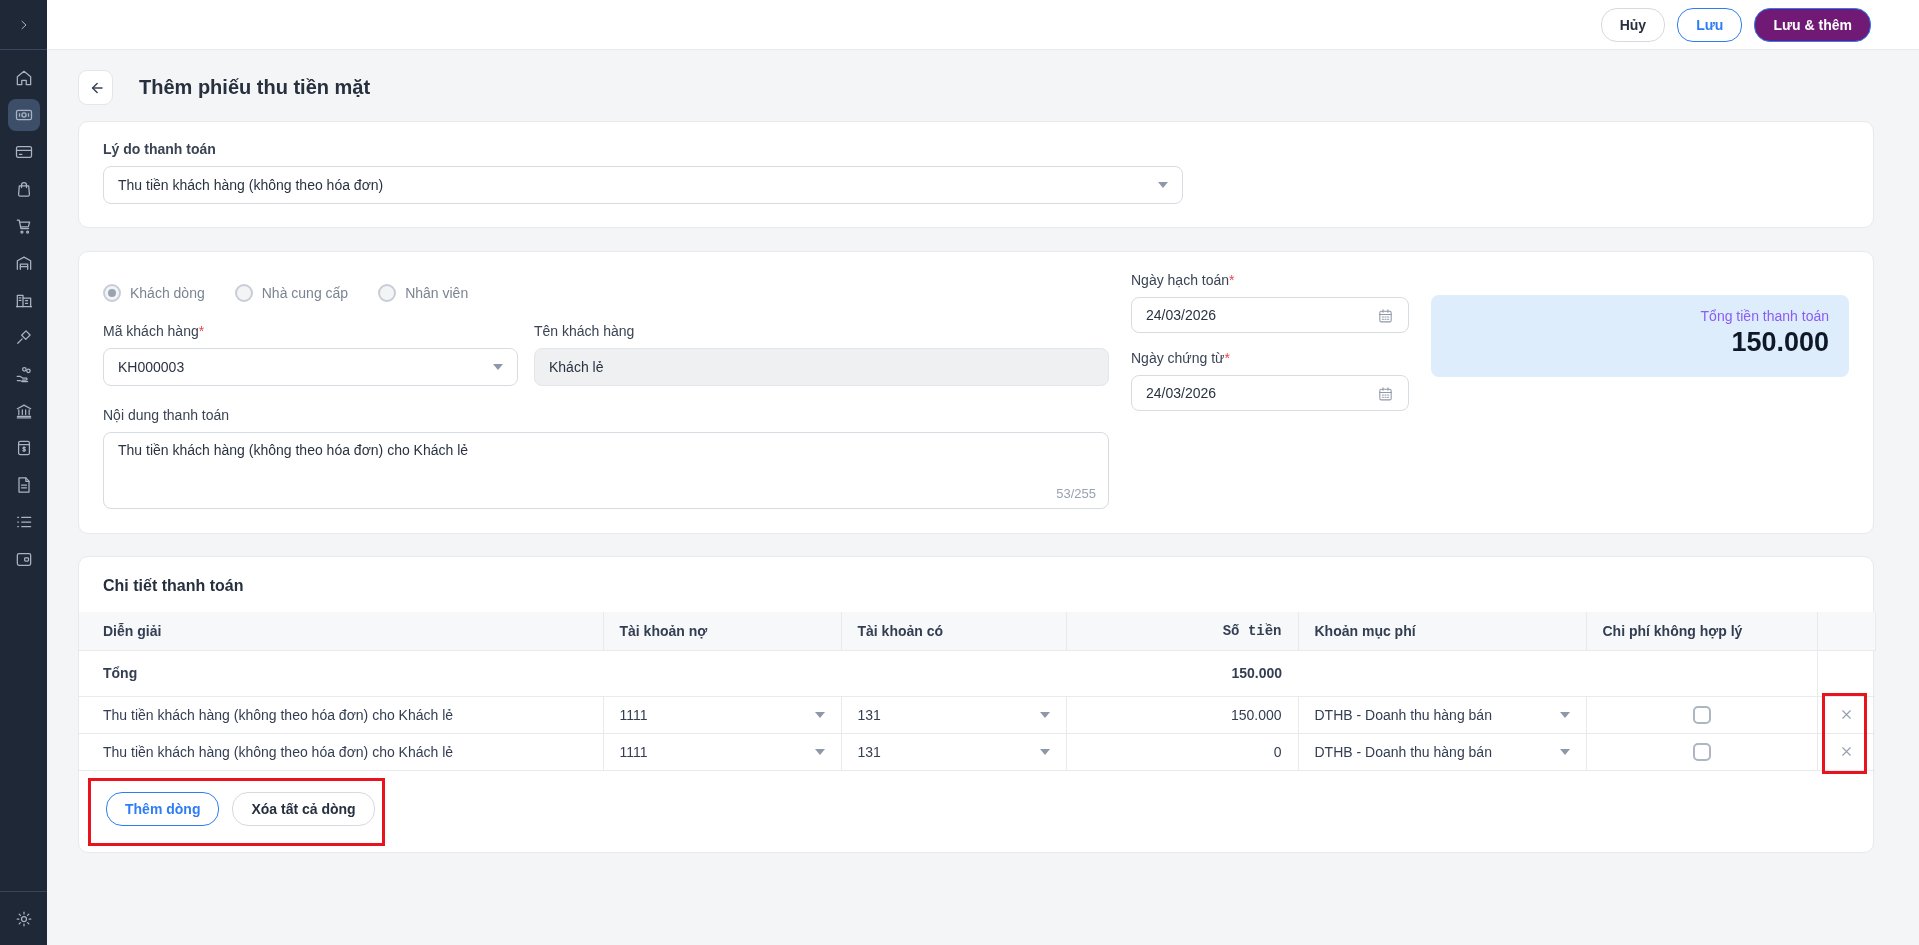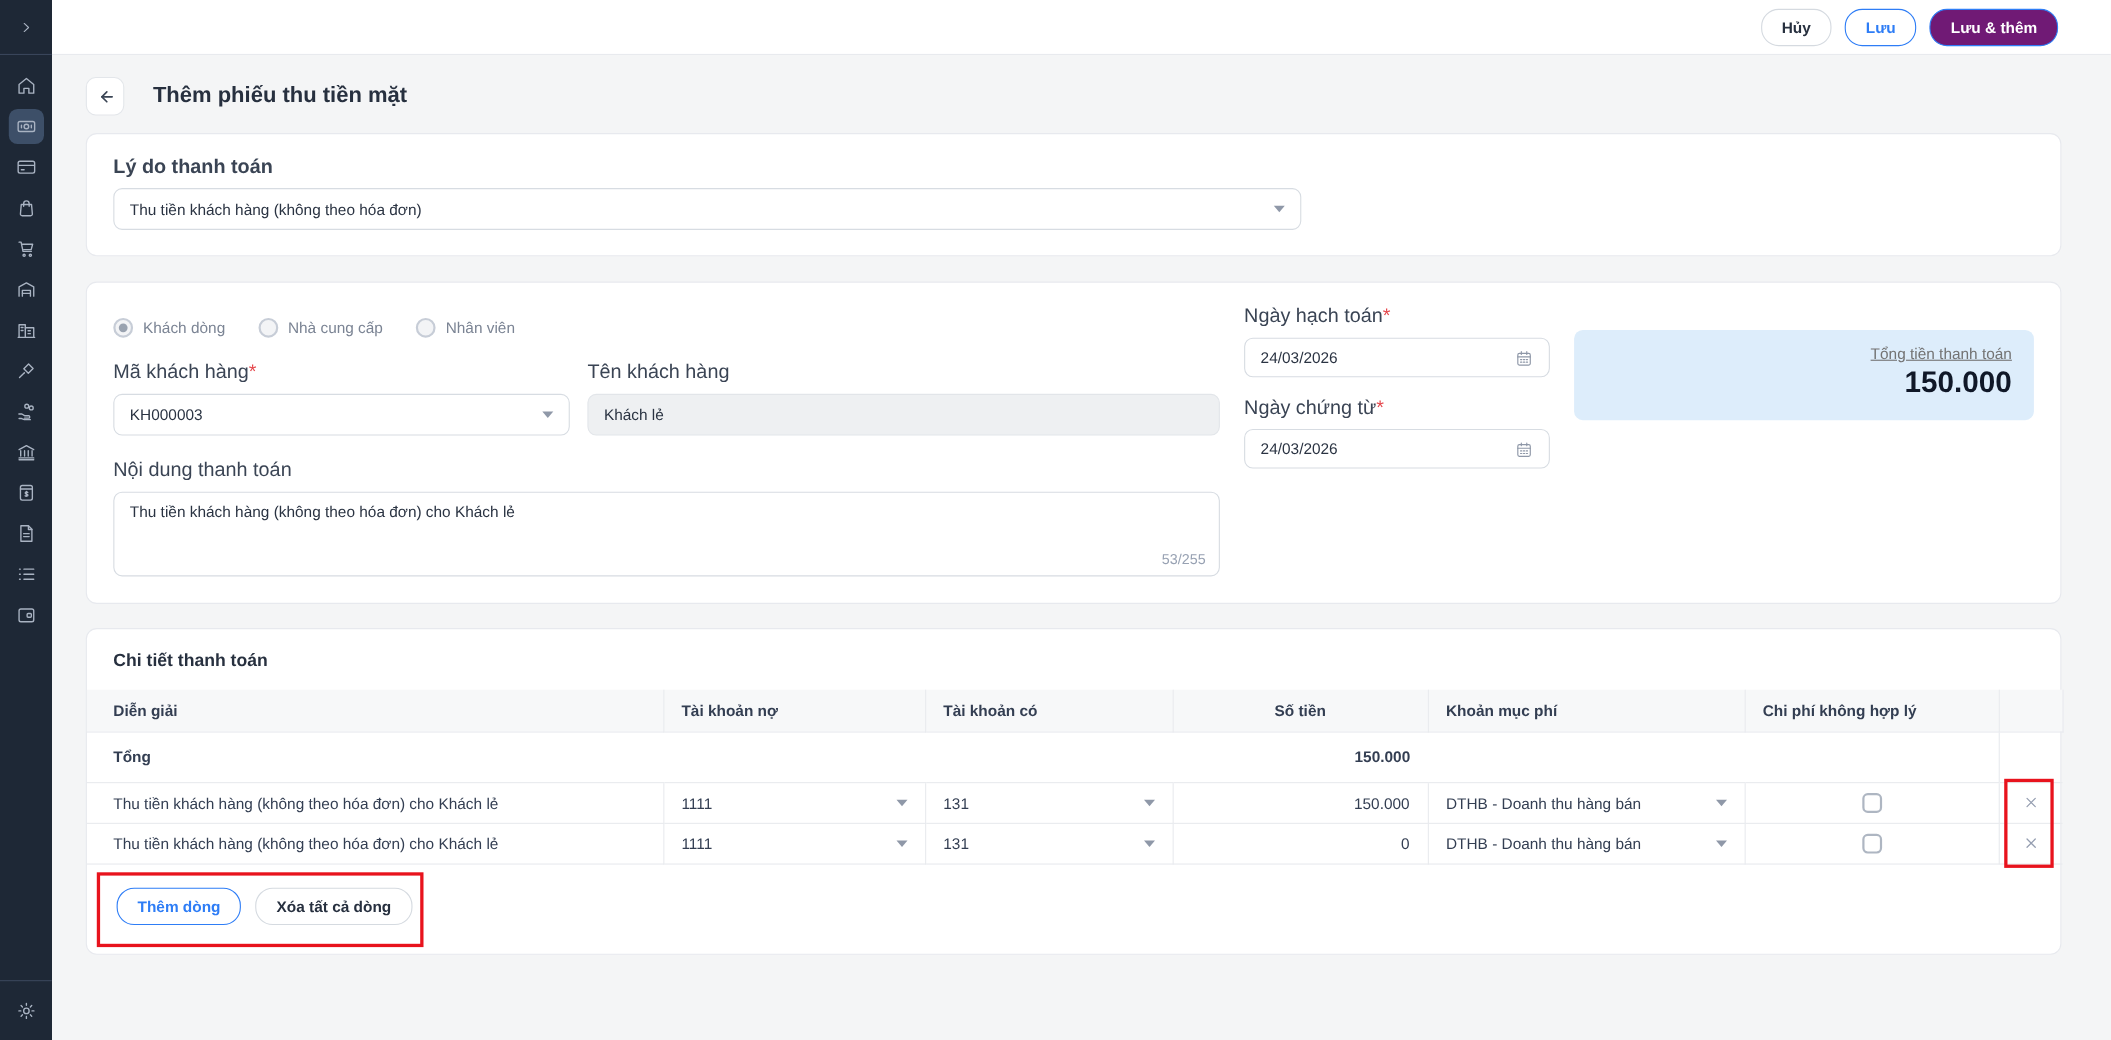--- a/index.html
+++ b/index.html
@@ -24,21 +24,21 @@
   .btn.btn-blue { background:#701a75; border-color:#2e7df6; color:#fff; }
 
   .content { padding:16px 45px 0 31px; }
   .page-head { display:flex; align-items:center; gap:26px; margin:4px 0 16px; }
   .back-btn { width:35px; height:35px; background:#fff; border:1px solid #e3e6ea; border-radius:9px; display:flex; align-items:center; justify-content:center; cursor:pointer; }
   .back-btn svg { width:18px; height:18px; stroke:#3a4454; fill:none; stroke-width:2; stroke-linecap:round; stroke-linejoin:round; }
   .page-title { font-size:20px; font-weight:700; color:#27303f; }
 
   .card { background:#fff; border:1px solid #e7e9ee; border-radius:10px; }
 
-  .field-label { font-size:18px; color:#3a4454; font-weight:500; margin-bottom:9px; }
+  .field-label { font-size:14px; color:#3a4454; font-weight:500; margin-bottom:9px; }
   .field-label.strong { font-weight:600; }
   .req { color:#e5484d; }
   .select, .input { height:38px; border:1px solid #d7dce2; border-radius:8px; background:#fff;
      display:flex; align-items:center; justify-content:space-between; padding:0 14px; font-size:14px; color:#2a3342; cursor:pointer; }
   .input { cursor:text; }
   .input.disabled, .select.disabled { background:#eef0f2; border-color:#e2e5e9; cursor:default; }
   .caret { width:0; height:0; border-left:5px solid transparent; border-right:5px solid transparent; border-top:6px solid #8f98a8; flex:0 0 auto; margin-left:8px; }
 
   
   .card-reason { padding:19px 24px 23px; margin-bottom:23px; }
@@ -51,32 +51,32 @@
   .radio { width:18px; height:18px; border-radius:50%; border:2px solid #c7cdd7; background:#f3f4f6; position:relative; }
   .radio.checked::after { content:""; position:absolute; left:3px; top:3px; width:8px; height:8px; border-radius:50%; background:#9aa3b0; }
   .info-row2 { display:grid; grid-template-columns:415px 1fr; column-gap:16px; margin-top:21px; }
   .info-row3 { margin-top:21px; }
   .textarea { height:77px; border:1px solid #d7dce2; border-radius:8px; padding:9px 14px; font-size:14px; color:#2a3342; position:relative; cursor:text; }
   .char-count { position:absolute; right:12px; bottom:7px; font-size:13px; color:#98a2b3; }
   .rcol .fgroup { margin-bottom:17px; }
   .rcol .input { height:36px; }
   .cal-ic { width:17px; height:17px; stroke:#8f98a8; fill:none; stroke-width:1.5; stroke-linecap:round; flex:0 0 auto; }
   .total-panel { margin-top:23px; height:82px; border-radius:8px; background:#ddedfb; padding:13px 20px; text-align:right; }
-  .total-panel .tp-label { font-size:14px; color:#737373;text-decoration:underline; }
+  .total-panel .tp-label { font-size:14px; color:#8b5cf6; }
   .total-panel .tp-value { font-size:27px; font-weight:700; color:#101828; margin-top:3px; }
 
   
   .card-detail { padding:20px 0 26px; position:relative; }
   .detail-title { padding:0 24px; font-size:16px; font-weight:700; color:#27303f; margin-bottom:17px; }
   table { width:100%; border-collapse:collapse; table-layout:fixed; font-size:14px; color:#333e52; }
   thead th { background:#f7f8f9; height:38px; font-weight:600; color:#333e52; text-align:left; padding:0 16px;
      border-bottom:1px solid #e8eaee; border-right:1px solid #e8eaee; }
   thead th:first-child { padding-left:24px; }
   thead th:last-child, thead th.no-r { }
-  thead th.num { text-align:center; }
+  thead th.num { text-align:right;font-family:Liberation Mono, monospace; }
   td { height:37px; border-bottom:1px solid #e8eaee; padding:0 16px; }
   tr.total-row td { height:46px; font-weight:700; }
   tr.total-row td:first-child { padding-left:24px; }
   tr.total-row td.delete-cell { border-left:1px solid #e8eaee; }
   tr.data-row td { border-right:1px solid #e8eaee; }
   tr.data-row td:first-child { padding-left:24px; }
   tr.data-row td:last-child { border-right:none; }
   td.num { text-align:right; }
   .cell-select { display:flex; align-items:center; justify-content:space-between; cursor:pointer; }
   td.check-cell { text-align:center; }

